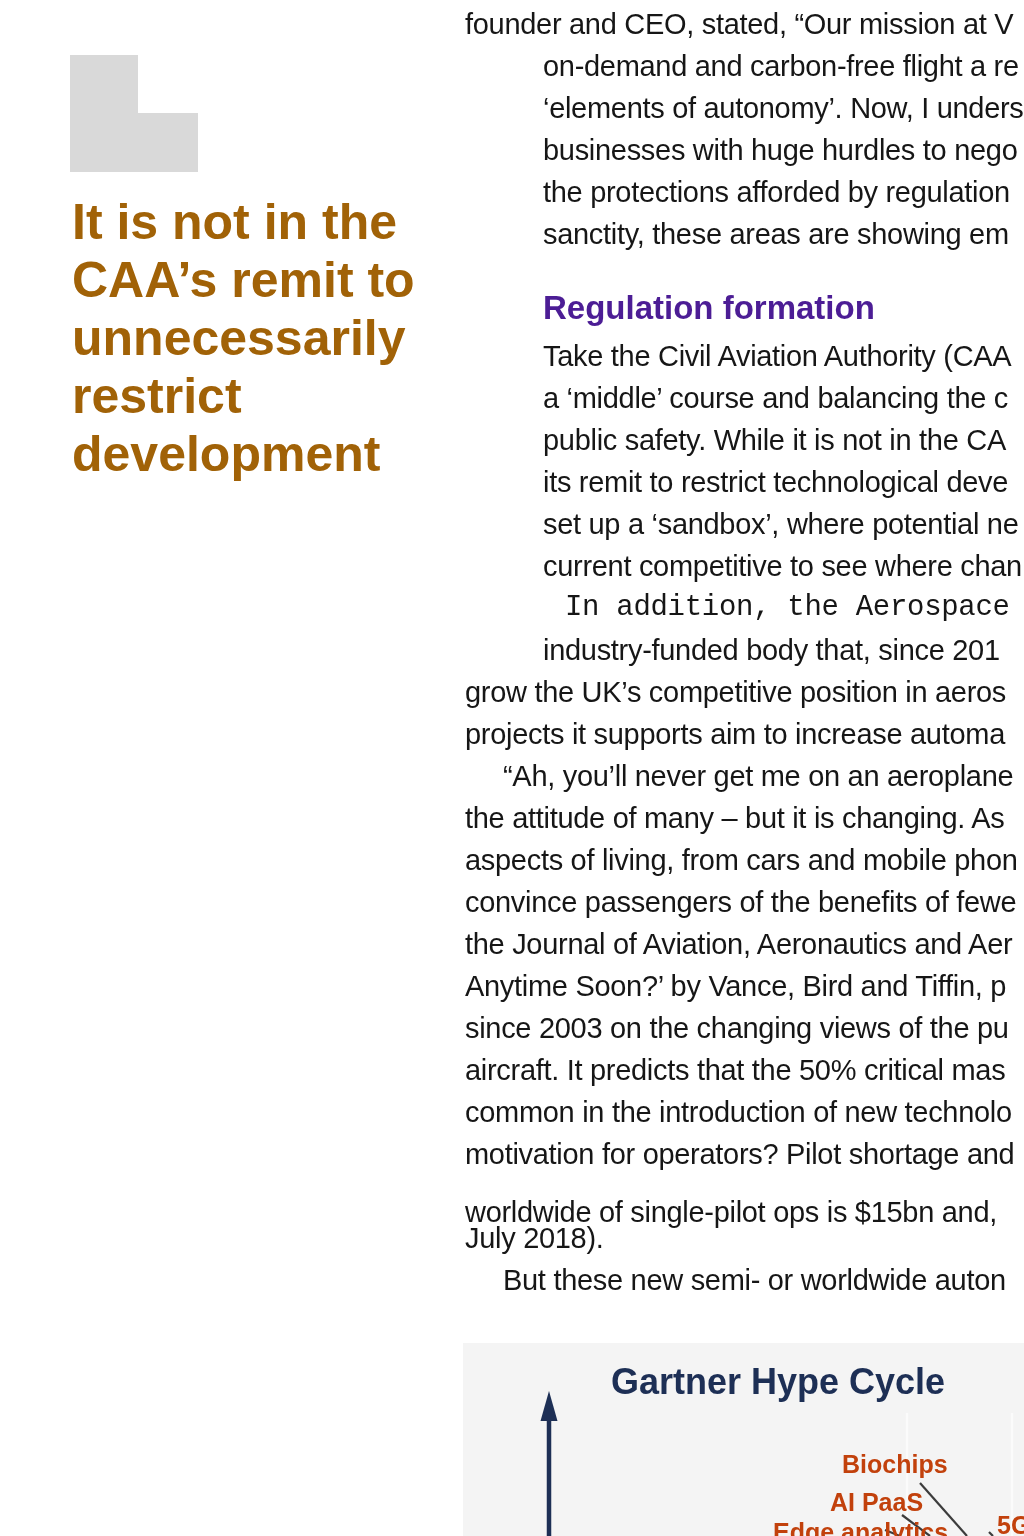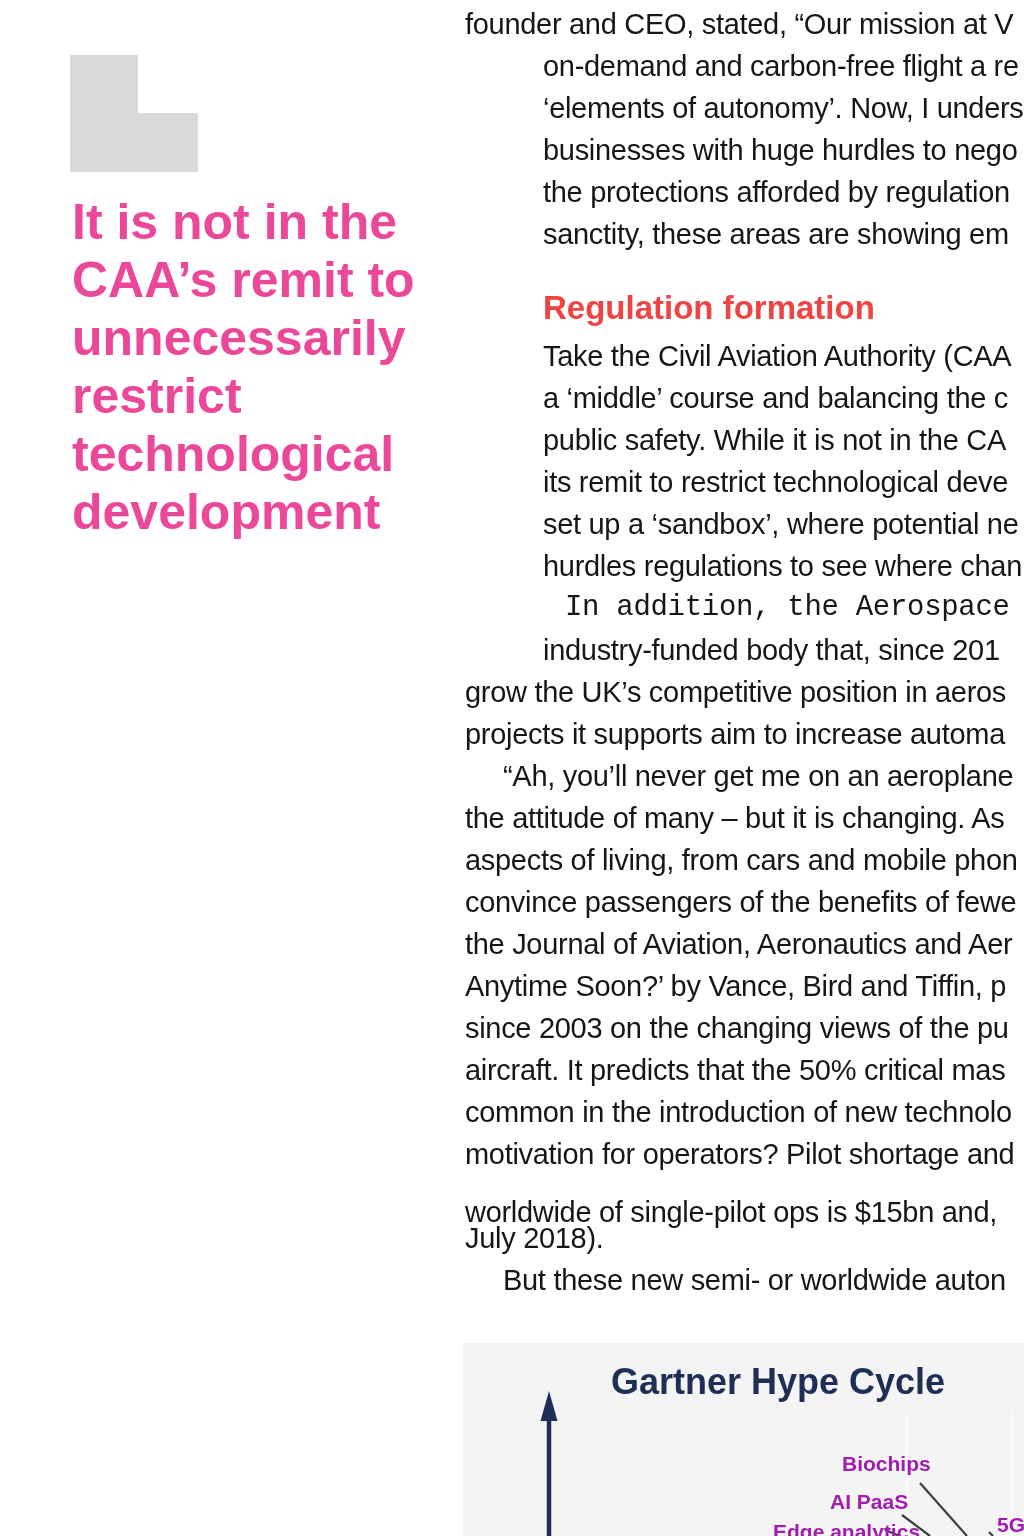--- a/index.html
+++ b/index.html
@@ -32,45 +32,44 @@
   }
 
   
   .chart-panel { position:absolute; left:463px; top:1343px; width:561px; height:193px; }
   .chart-title {
     position:absolute; left:148px; top:14px; margin:0;
     font-size:36px; line-height:50px; font-weight:bold; white-space:nowrap;
   }
   .chart-svg { position:absolute; left:0; top:0; }
   .chart-label {
-    position:absolute; font-size:21px; line-height:26px; font-weight:bold;
-    color:#a21caf; white-space:nowrap;
+    position:absolute; font-size:25px; line-height:26px; font-weight:bold;
+    color:#c2410c; white-space:nowrap;
   }
 </style>
 </head>
 <body>
 
 <div class="page">
 
   <div>
     <div class="qg-rect qg-main" style="background-color: rgb(217, 217, 217);"></div>
     <div class="qg-rect qg-foot" style="background-color: rgb(217, 217, 217);"></div>
   </div>
 
-  <div class="pullquote" style="color: #ec4899;">
+  <div class="pullquote" style="color: #a16207;">
 
       <div class="pq-line">It is not in the</div>
 
       <div class="pq-line">CAA’s remit to</div>
 
       <div class="pq-line">unnecessarily</div>
 
       <div class="pq-line">restrict</div>
 
-      <div class="pq-line">technological</div>
 
       <div class="pq-line">development</div>
     </div>
 
   <div>
 
       <div class="body-line" style="left: 465px; top: 3px;">founder and CEO, stated, “Our mission at V</div>
 
       <div class="body-line" style="left: 543px; top: 45px;">on-demand and carbon-free flight a re</div>
 
@@ -85,21 +84,21 @@
       <div class="body-line" style="left: 543px; top: 335px;">Take the Civil Aviation Authority (CAA</div>
 
       <div class="body-line" style="left: 543px; top: 377px;">a ‘middle’ course and balancing the c</div>
 
       <div class="body-line" style="left: 543px; top: 419px;">public safety. While it is not in the CA</div>
 
       <div class="body-line" style="left: 543px; top: 461px;">its remit to restrict technological deve</div>
 
       <div class="body-line" style="left: 543px; top: 503px;">set up a ‘sandbox’, where potential ne</div>
 
-      <div class="body-line" style="left: 543px; top: 545px;">hurdles regulations to see where chan</div>
+      <div class="body-line" style="left: 543px; top: 545px;">current competitive to see where chan</div>
 
       <div class="body-line" style="left: 565px; top: 587px; font-family: Liberation Mono, monospace;">In addition, the Aerospace Techno</div>
 
       <div class="body-line" style="left: 543px; top: 629px;">industry-funded body that, since 201</div>
 
       <div class="body-line" style="left: 465px; top: 671px;">grow the UK’s competitive position in aeros</div>
 
       <div class="body-line" style="left: 465px; top: 713px;">projects it supports aim to increase automa</div>
 
       <div class="body-line" style="left: 503px; top: 755px;">“Ah, you’ll never get me on an aeroplane</div>
@@ -122,21 +121,21 @@
 
       <div class="body-line" style="left: 465px; top: 1133px;">motivation for operators? Pilot shortage and</div>
 
       <div class="body-line" style="left: 465px; top: 1175px; margin-top: 16px;">worldwide of single-pilot ops is $15bn and,</div>
 
       <div class="body-line" style="left: 465px; top: 1217px;">July 2018).</div>
 
       <div class="body-line" style="left: 503px; top: 1259px;">But these new semi- or worldwide auton</div>
     </div>
 
-  <h2 class="section-heading" style="color: #ef4444;">Regulation formation</h2>
+  <h2 class="section-heading" style="color: #4c1d95;">Regulation formation</h2>
 
   <div class="chart-panel" style="background-color: rgb(244, 244, 244);">
 
     <svg class="chart-svg" width="561" height="193" viewBox="0 0 561 193">
 
       <line x1="444" y1="70" x2="444" y2="193" stroke="#fbfbfb" stroke-width="2.5"></line>
       <line x1="549" y1="70" x2="549" y2="193" stroke="#fbfbfb" stroke-width="2.5"></line>
 
       <line x1="86" y1="76" x2="86" y2="193" stroke="#1d2f55" stroke-width="4.5"></line>
       <polygon points="86,48 77.5,78 94.5,78" fill="#1d2f55"></polygon>

